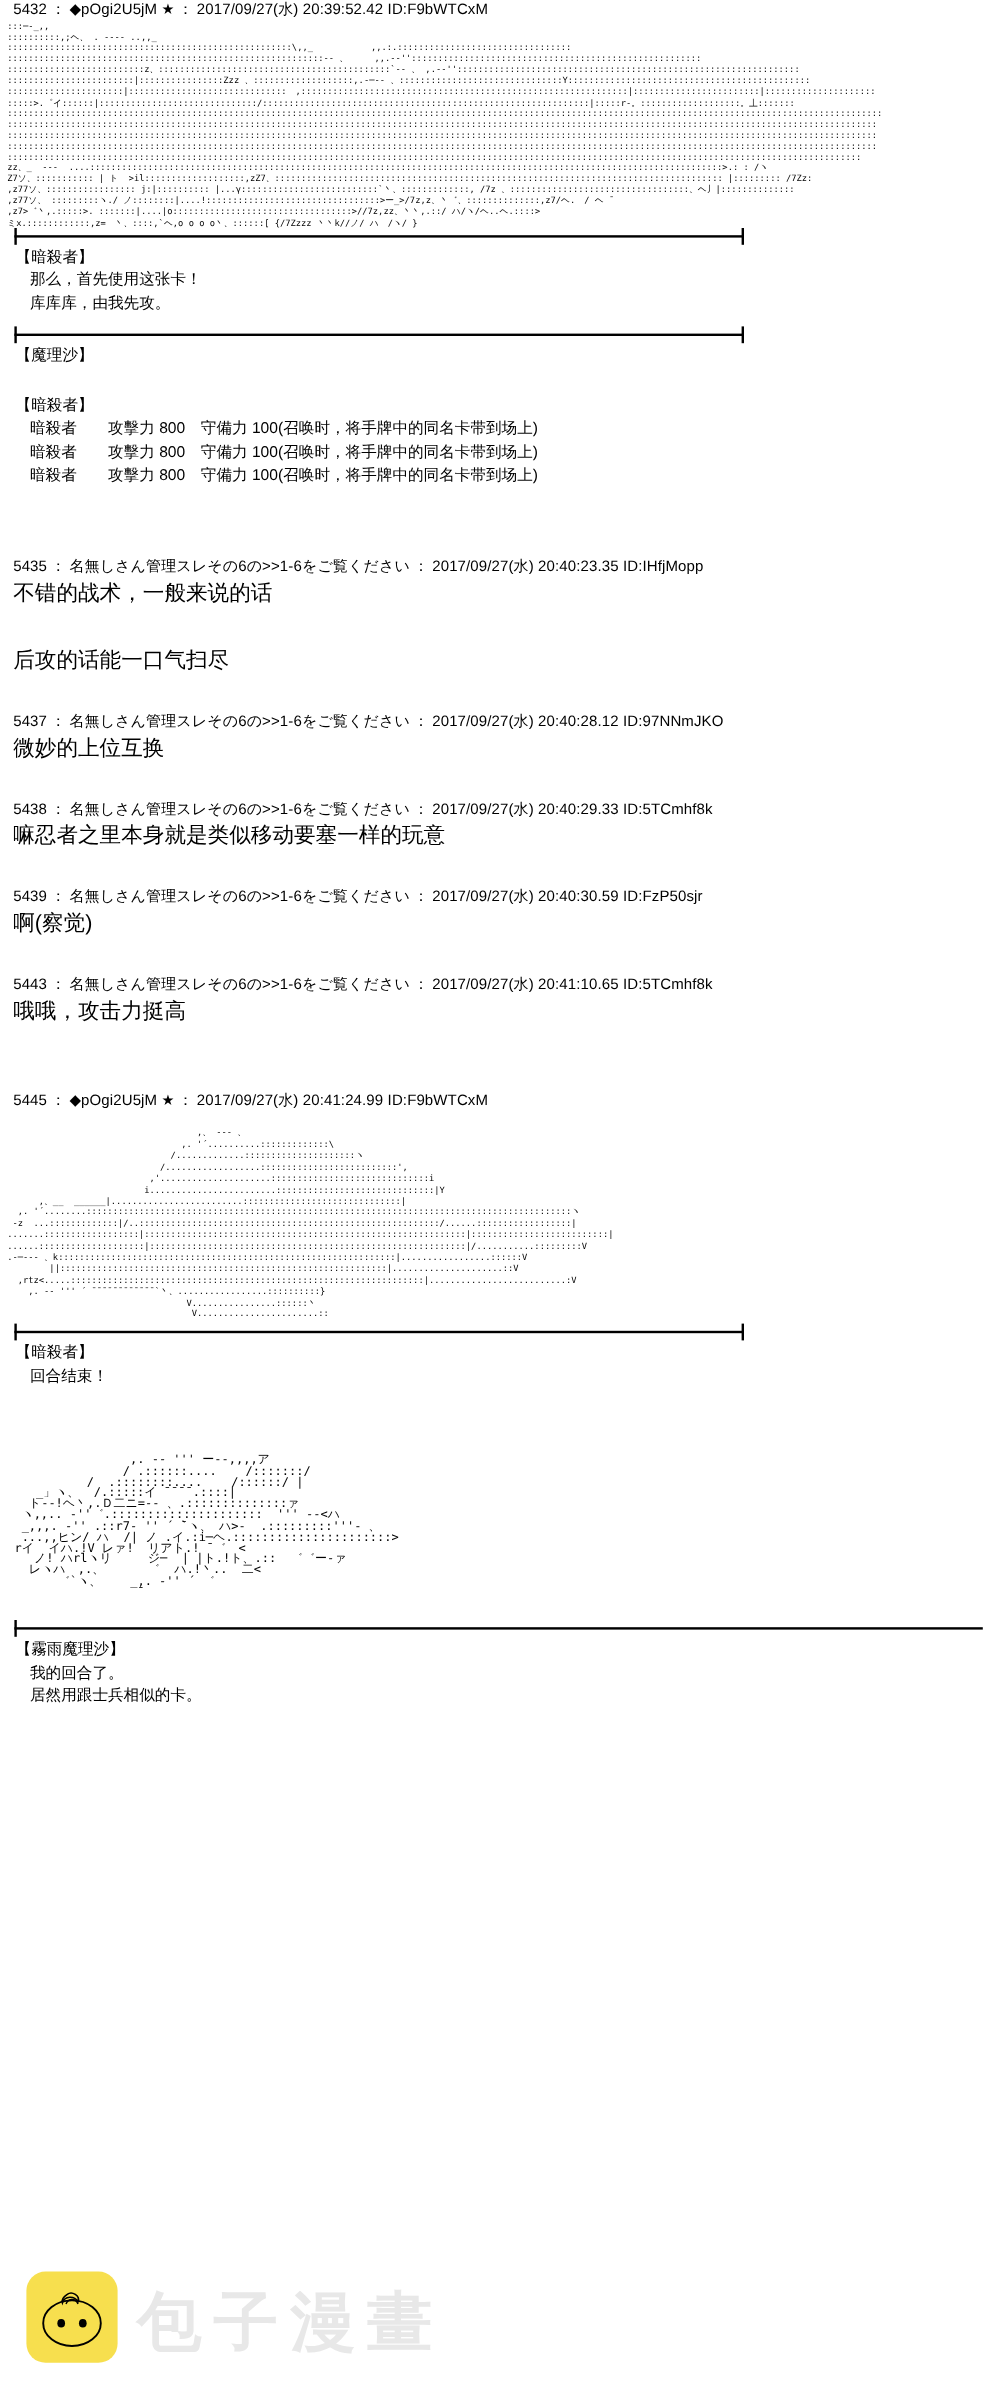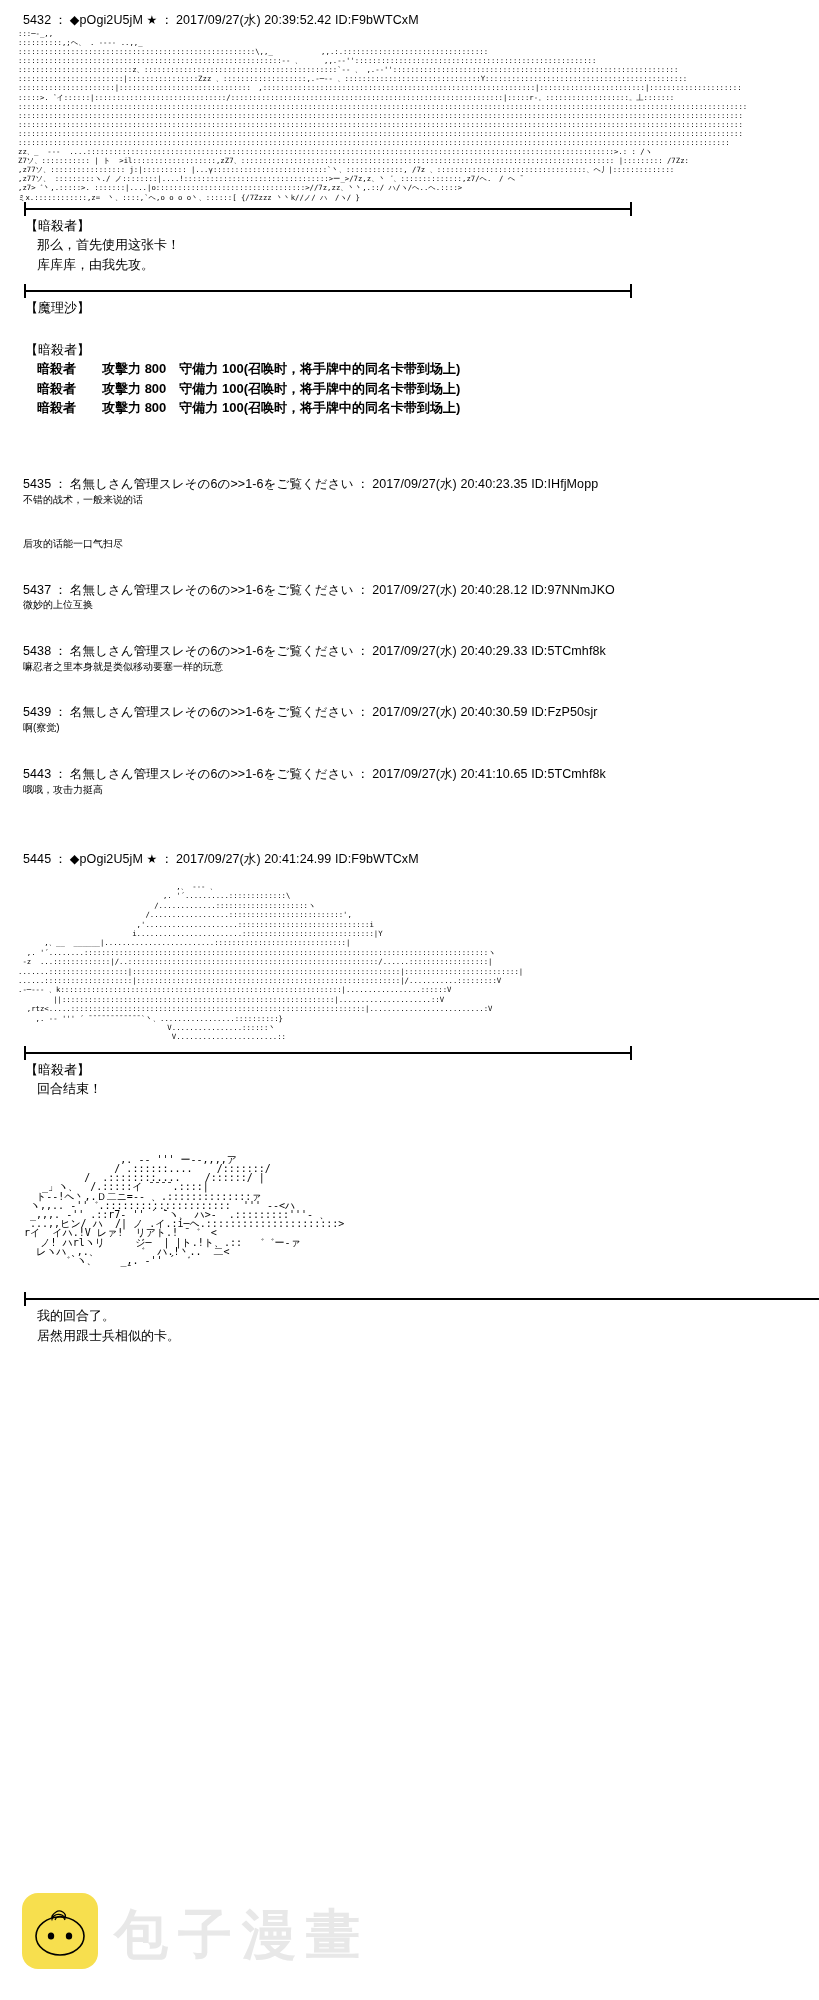--- a/index.html
+++ b/index.html
@@ -14,41 +14,41 @@
     position: relative;
     overflow: hidden;
     font-family: "Liberation Sans", "DejaVu Sans", sans-serif;
     color: #000000;
   }
 
   .page {
     position: relative;
     width: 819px;
     height: 2000px;
-    padding: 12px;
+    padding: 0;
   }
 
   
   .post-header {
     font-size: 12.5px;
     line-height: 1.35;
     color: #000;
     padding-left: 11px;
     white-space: nowrap;
     letter-spacing: 0.1px;
   }
   .post-header .num { }
   .post-header .sep { padding: 0 3px; }
   .post-header .name-trip { }
   .post-header .star { font-size: 12px; }
   .post-header .date { }
   .post-header .uid { }
 
   .post-body {
-    font-size: 10px;
+    font-size: 18px;
     line-height: 1.45;
     padding-left: 11px;
     color: #000;
     white-space: pre-wrap;
   }
 
   
   .ascii {
     font-family: "DejaVu Sans Mono", "Liberation Mono", monospace;
     white-space: pre;
@@ -118,21 +118,21 @@
   .dialogue .speaker { display: block; }
   .dialogue .line { display: block; padding-left: 12px; }
 
   
   .cards {
     font-size: 13px;
     line-height: 1.5;
     padding-left: 13px;
   }
   .cards .speaker { display: block; }
-  .cards .row { display: block; padding-left: 12px; white-space: pre; font-weight: bold; }
+  .cards .row { display: block; padding-left: 12px; white-space: pre; }
 
   .spacer-sm { height: 10px; }
   .spacer-md { height: 22px; }
 
   
   .watermark {
     position: absolute;
     left: 22px;
     top: 1893px;
     width: 430px;
@@ -335,20 +335,21 @@
 
   <div style="height:18px"></div>
 
   <div class="hrule wide">
     <span class="tick-l"></span>
     <span class="bar"></span>
     <span class="tick-r"></span>
   </div>
 
   <div class="dialogue">
+    <span class="speaker">【霧雨魔理沙】</span>
     <span class="line">我的回合了。</span>
     <span class="line">居然用跟士兵相似的卡。</span>
   </div>
 
   <div class="watermark">
     <div class="wm-text">包子漫畫</div>
     <div class="wm-logo">
       <svg class="wm-face" viewBox="0 0 56 56">
         <ellipse cx="28" cy="33" rx="24" ry="19" fill="#f7df4e" stroke="#000" stroke-width="1.6"></ellipse>
         <path d="M20 16 C22 10, 30 10, 33 15 C35 10, 28 6, 24 9 C21 11, 19 13, 20 16 Z" fill="#f7df4e" stroke="#000" stroke-width="1.4"></path>

